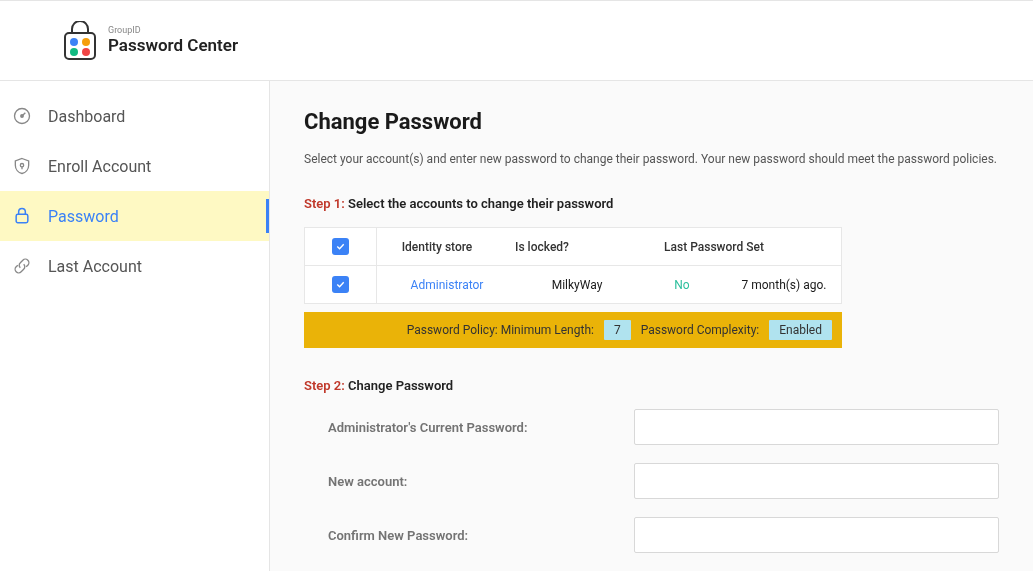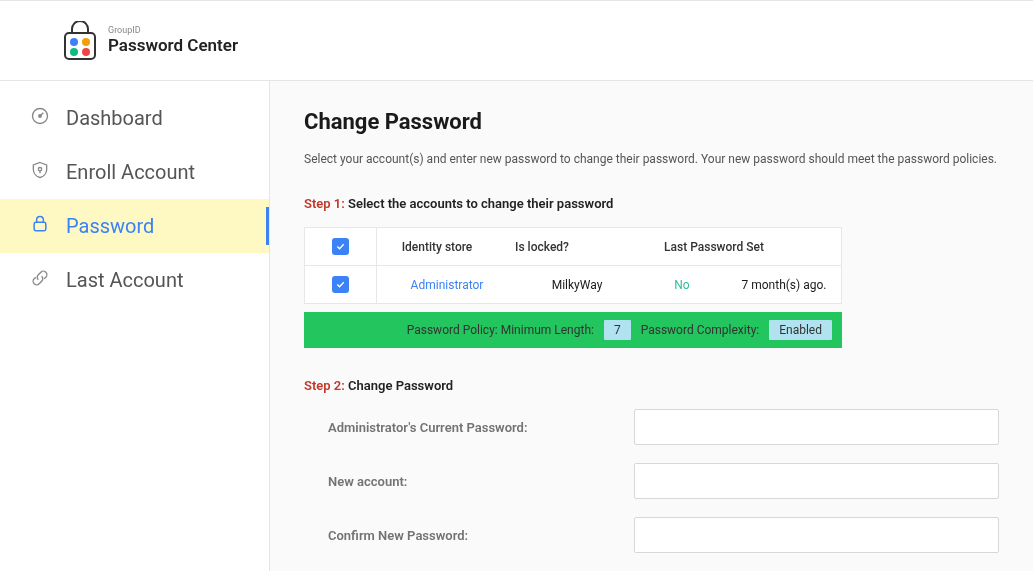--- a/index.html
+++ b/index.html
@@ -27,25 +27,25 @@
     .brand-text { line-height:1.1; }
     .brand-sup { font-size: 9px; color: #888; }
     .brand-main { font-size: 17px; font-weight: 600; color: #222; }
     .layout { display:flex; height: calc(572px - 82px); }
     .sidebar {
       width: 270px;
       border-right: 1px solid #e5e5e5;
       padding-top: 10px;
     }
     .nav-item {
-      display:flex; align-items:flex-start;
-      padding: 15px 30px;
+      display:flex; align-items:flex-end;
+      padding: 15px 12px;
       color: #555;
       cursor:pointer;
-      font-size: 20px;
+      font-size: 16px;
       position:relative;
     }
     .nav-item .icon { width:20px; height:20px; margin-right:16px; display:flex; align-items:center; justify-content:center;}
     .nav-item.active {
       background: #fef9c3;
       color: #3b82f6;
     }
     .nav-item.active::after{
       content:""; position:absolute; right:0; top:8px; bottom:8px; width:3px; background:#3b82f6;
     }
@@ -76,21 +76,21 @@
     .cell.locked { width: 90px;}
     .cell.lastset { flex:1;}
     .tbl-head .cell { color:#333; font-weight:500;}
     .acct-link { color:#3b82f6; cursor:pointer;}
     .locked-val { color:#2bbf9c;}
     .chk {
       width:17px; height:17px; border-radius:3px; background:#3b82f6; display:flex; align-items:center; justify-content:center; cursor:pointer;
     }
     .chk svg { width:11px; height:11px; }
     .policy-row {
-      background:#22c55e;
+      background:#eab308;
       width: 538px;
       display:flex; align-items:center; justify-content:flex-end;
       padding: 8px 10px;
       font-size:12px;
       color:#333;
       gap:10px;
     }
     .policy-val { background:#b0e3ef; padding:3px 10px; border-radius:1px;}
     .step2 { margin-top: 30px;}
     .form-row { display:flex; align-items:center; margin-bottom:18px;}

